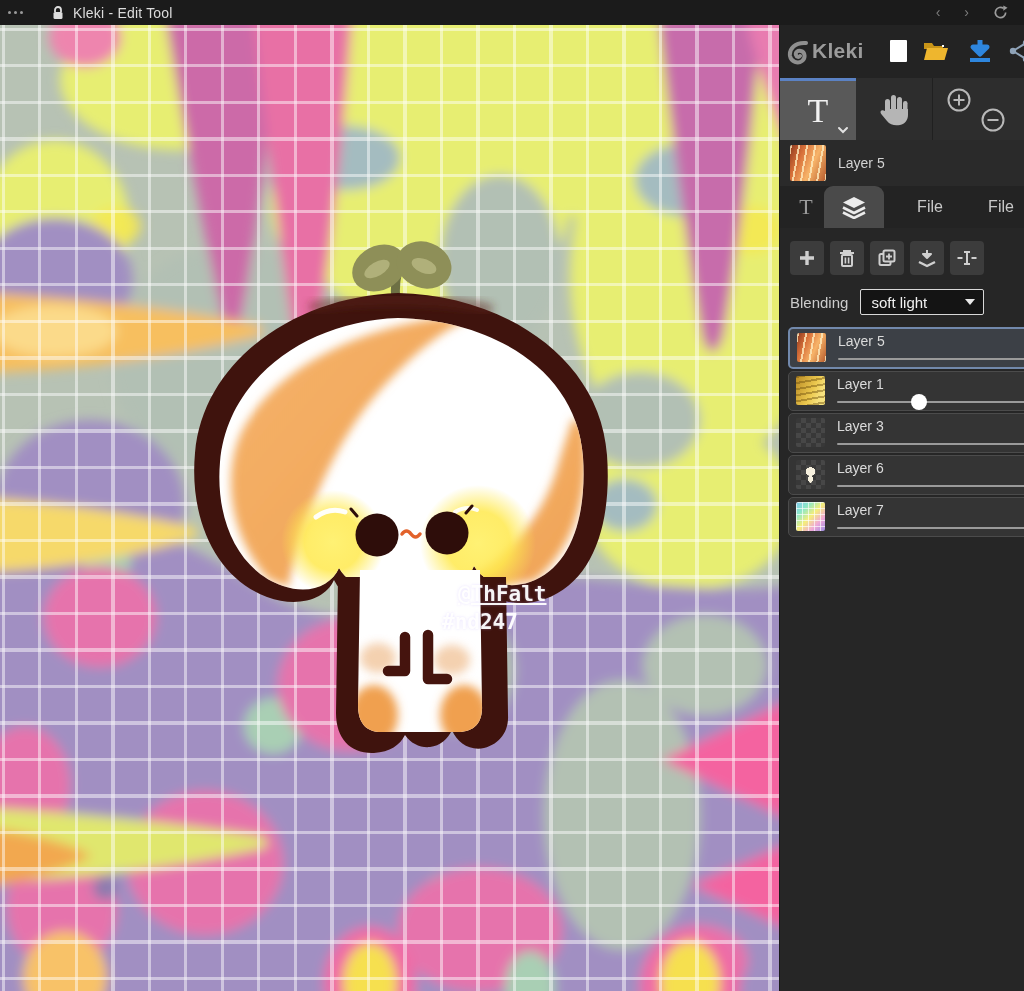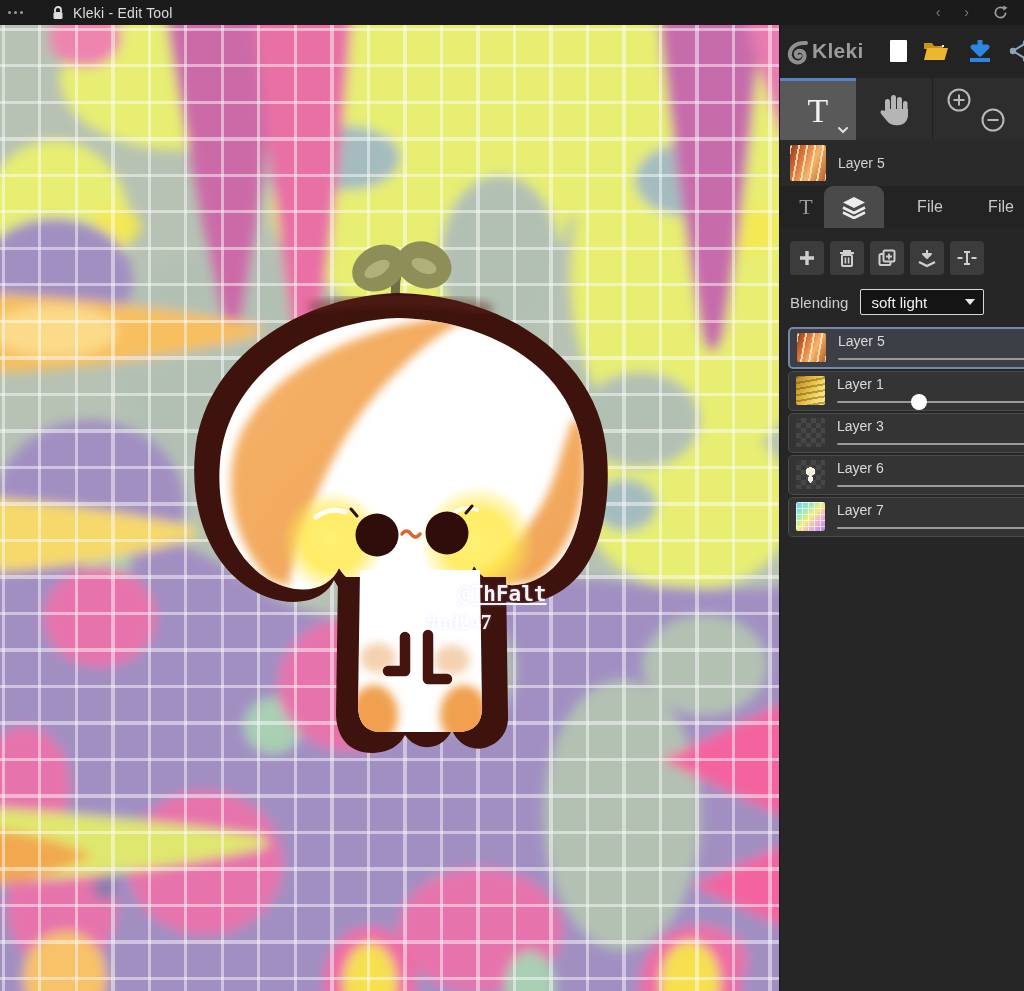--- a/index.html
+++ b/index.html
@@ -22,21 +22,21 @@
   .gridlayer{position:absolute;left:0;top:0;width:779px;height:966px;z-index:2;opacity:.92;
     background-image:
       repeating-linear-gradient(to right, rgba(255,255,255,.52) 0 3px, transparent 3px 36.5px),
       repeating-linear-gradient(to bottom, rgba(255,255,255,.52) 0 3px, transparent 3px 36.5px);
     background-position:2px 3px;}
   .charlayer{z-index:3;}
   .watermark{position:absolute;z-index:4;color:rgba(255,255,255,.95);
     font-family:"DejaVu Sans Mono","Liberation Mono",monospace;font-weight:bold;font-size:21px;
     text-shadow:0 0 3px rgba(190,170,255,.35);}
   .wm1{left:458px;top:557px;text-decoration:underline;}
-  .wm2{left:426px;top:585px;font-family:Liberation Serif, serif;}
+  .wm2{left:442px;top:585px;}
 
   
   .sidebar{position:absolute;left:779px;top:25px;width:245px;height:966px;background:#262626;
     border-left:1px solid #191919;color:#cfcfcf;overflow:hidden;}
   .topbar{position:relative;height:53px;background:#232323;display:flex;align-items:center;}
   .logo{display:flex;align-items:flex-start;margin-left:6px;}
   .logo-text{font-size:21px;color:#9b9b9b;font-weight:bold;letter-spacing:.3px;}
   .filebtn{position:absolute;top:10px;width:32px;height:32px;display:flex;align-items:center;justify-content:center;cursor:pointer;}
   .fb-new{left:102px;} .fb-open{left:140px;} .fb-save{left:184px;} .fb-share{left:224px;}
   .newdoc{width:17px;height:22px;background:#fff;border-radius:1px;}

